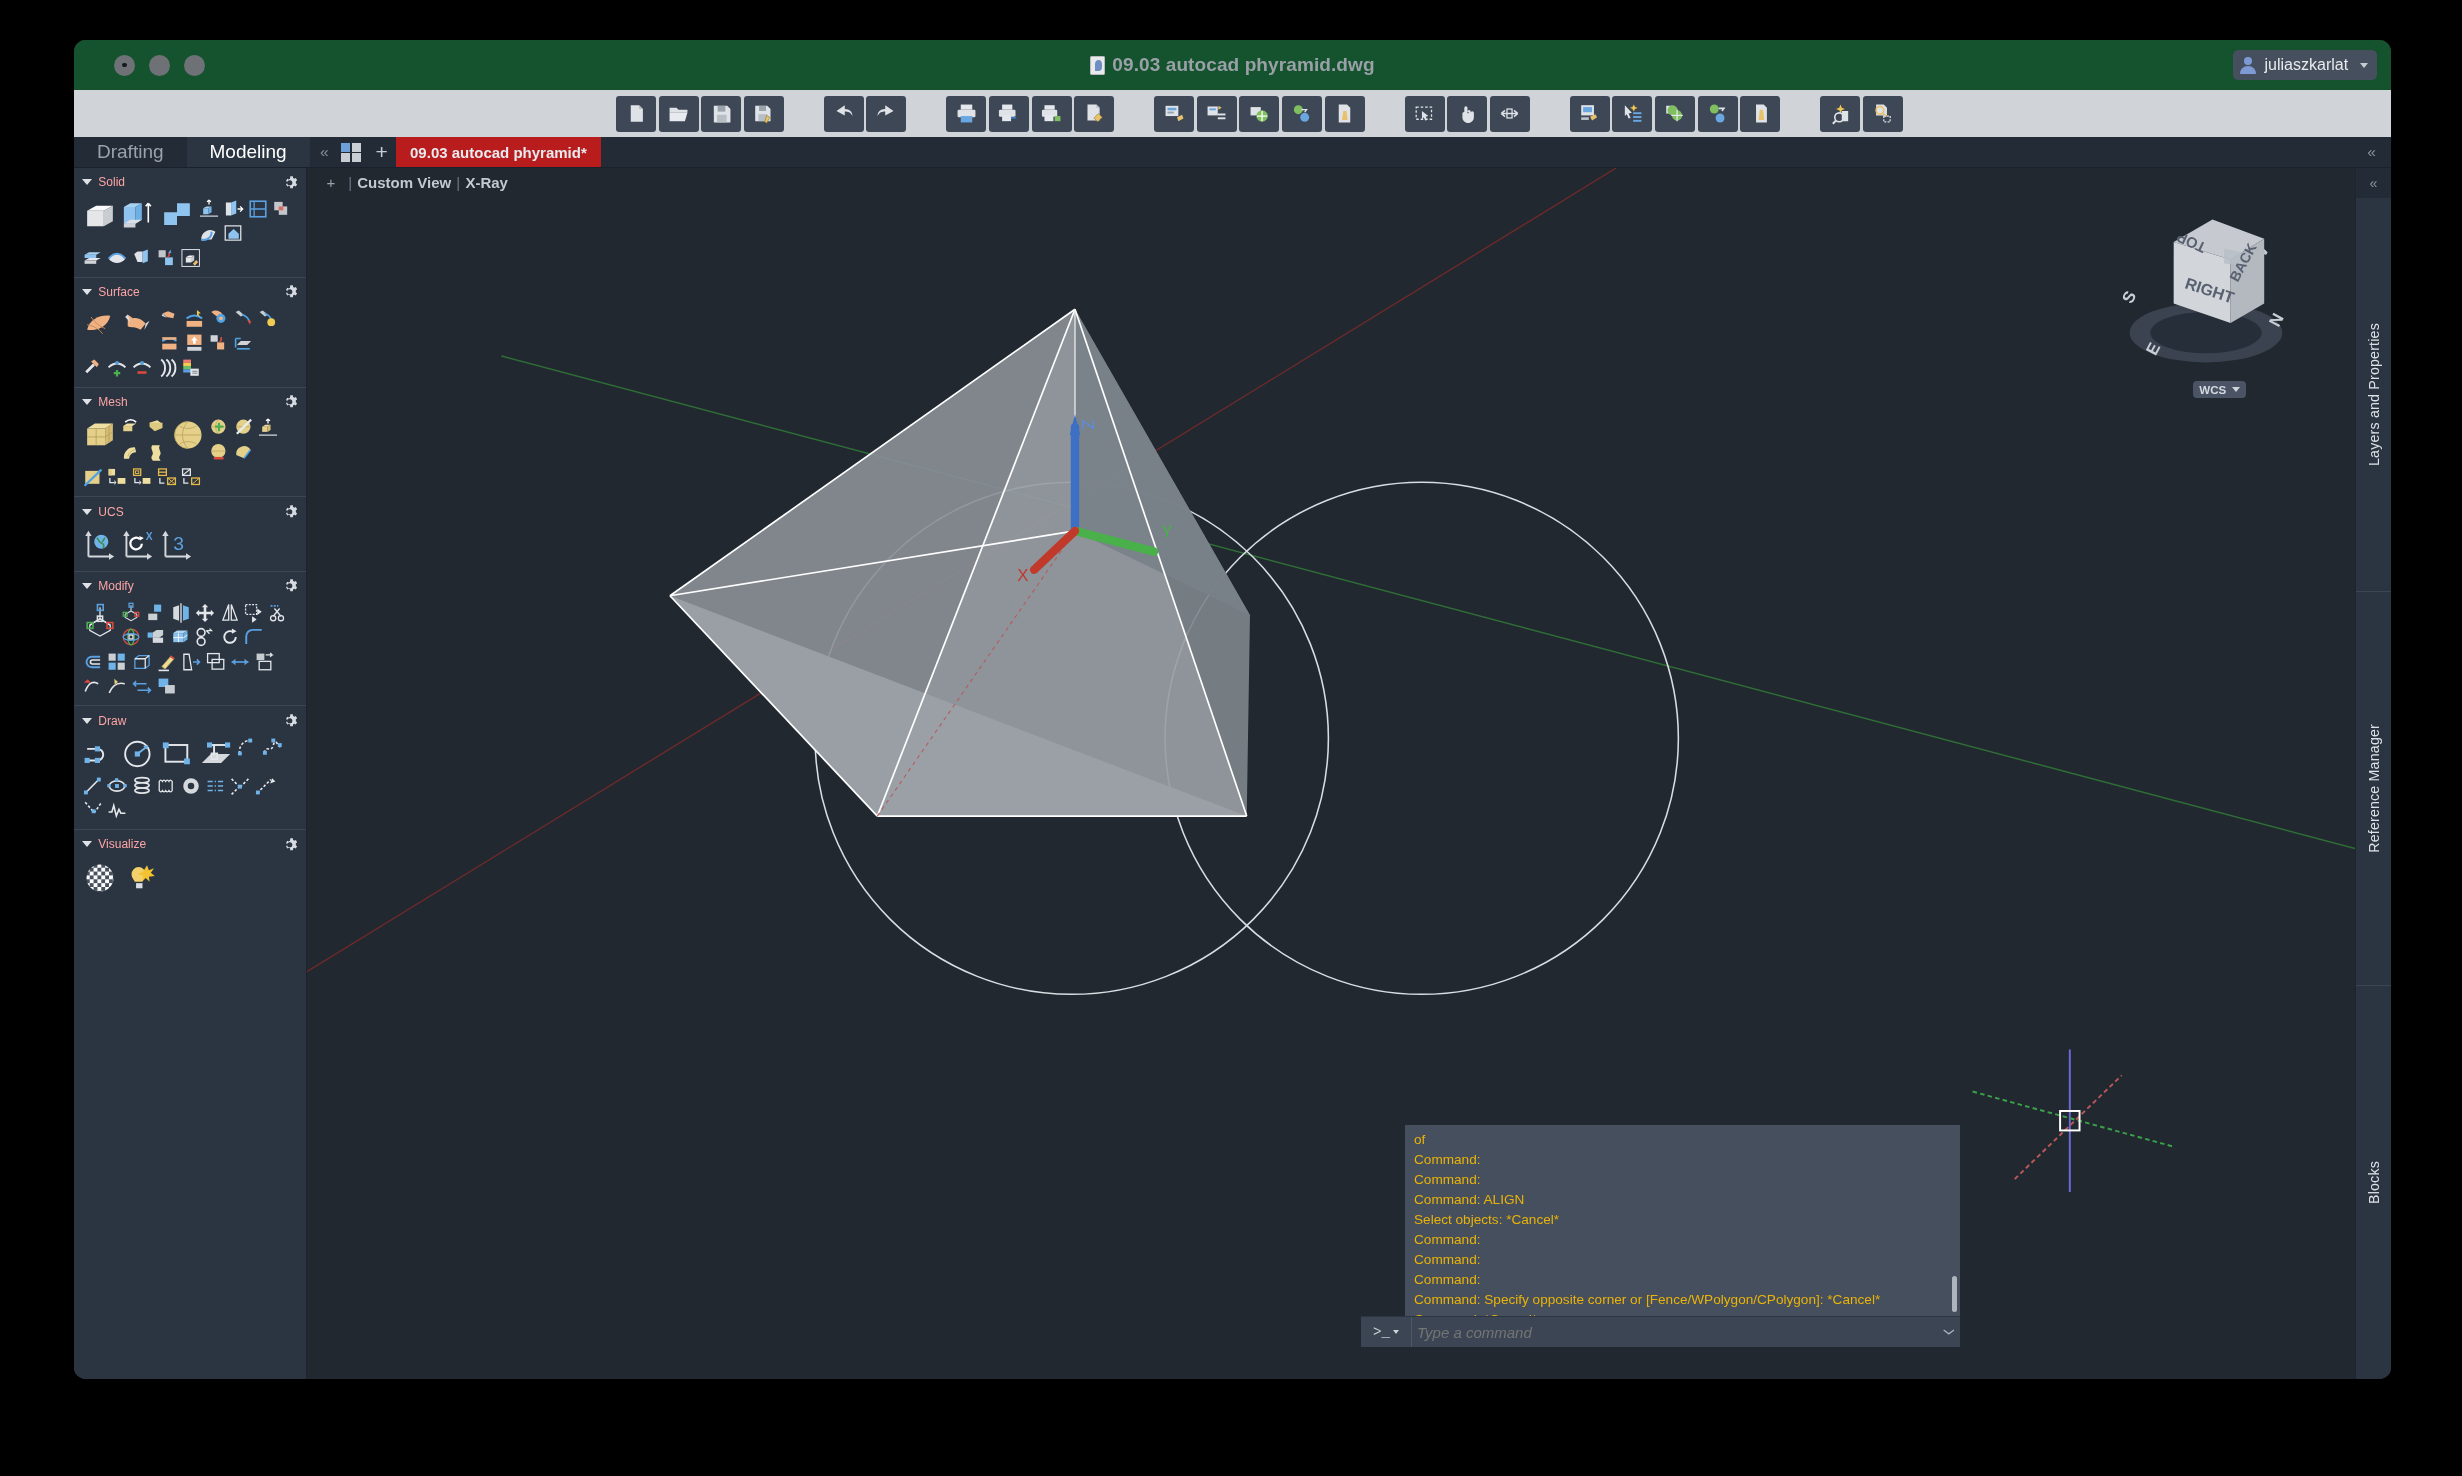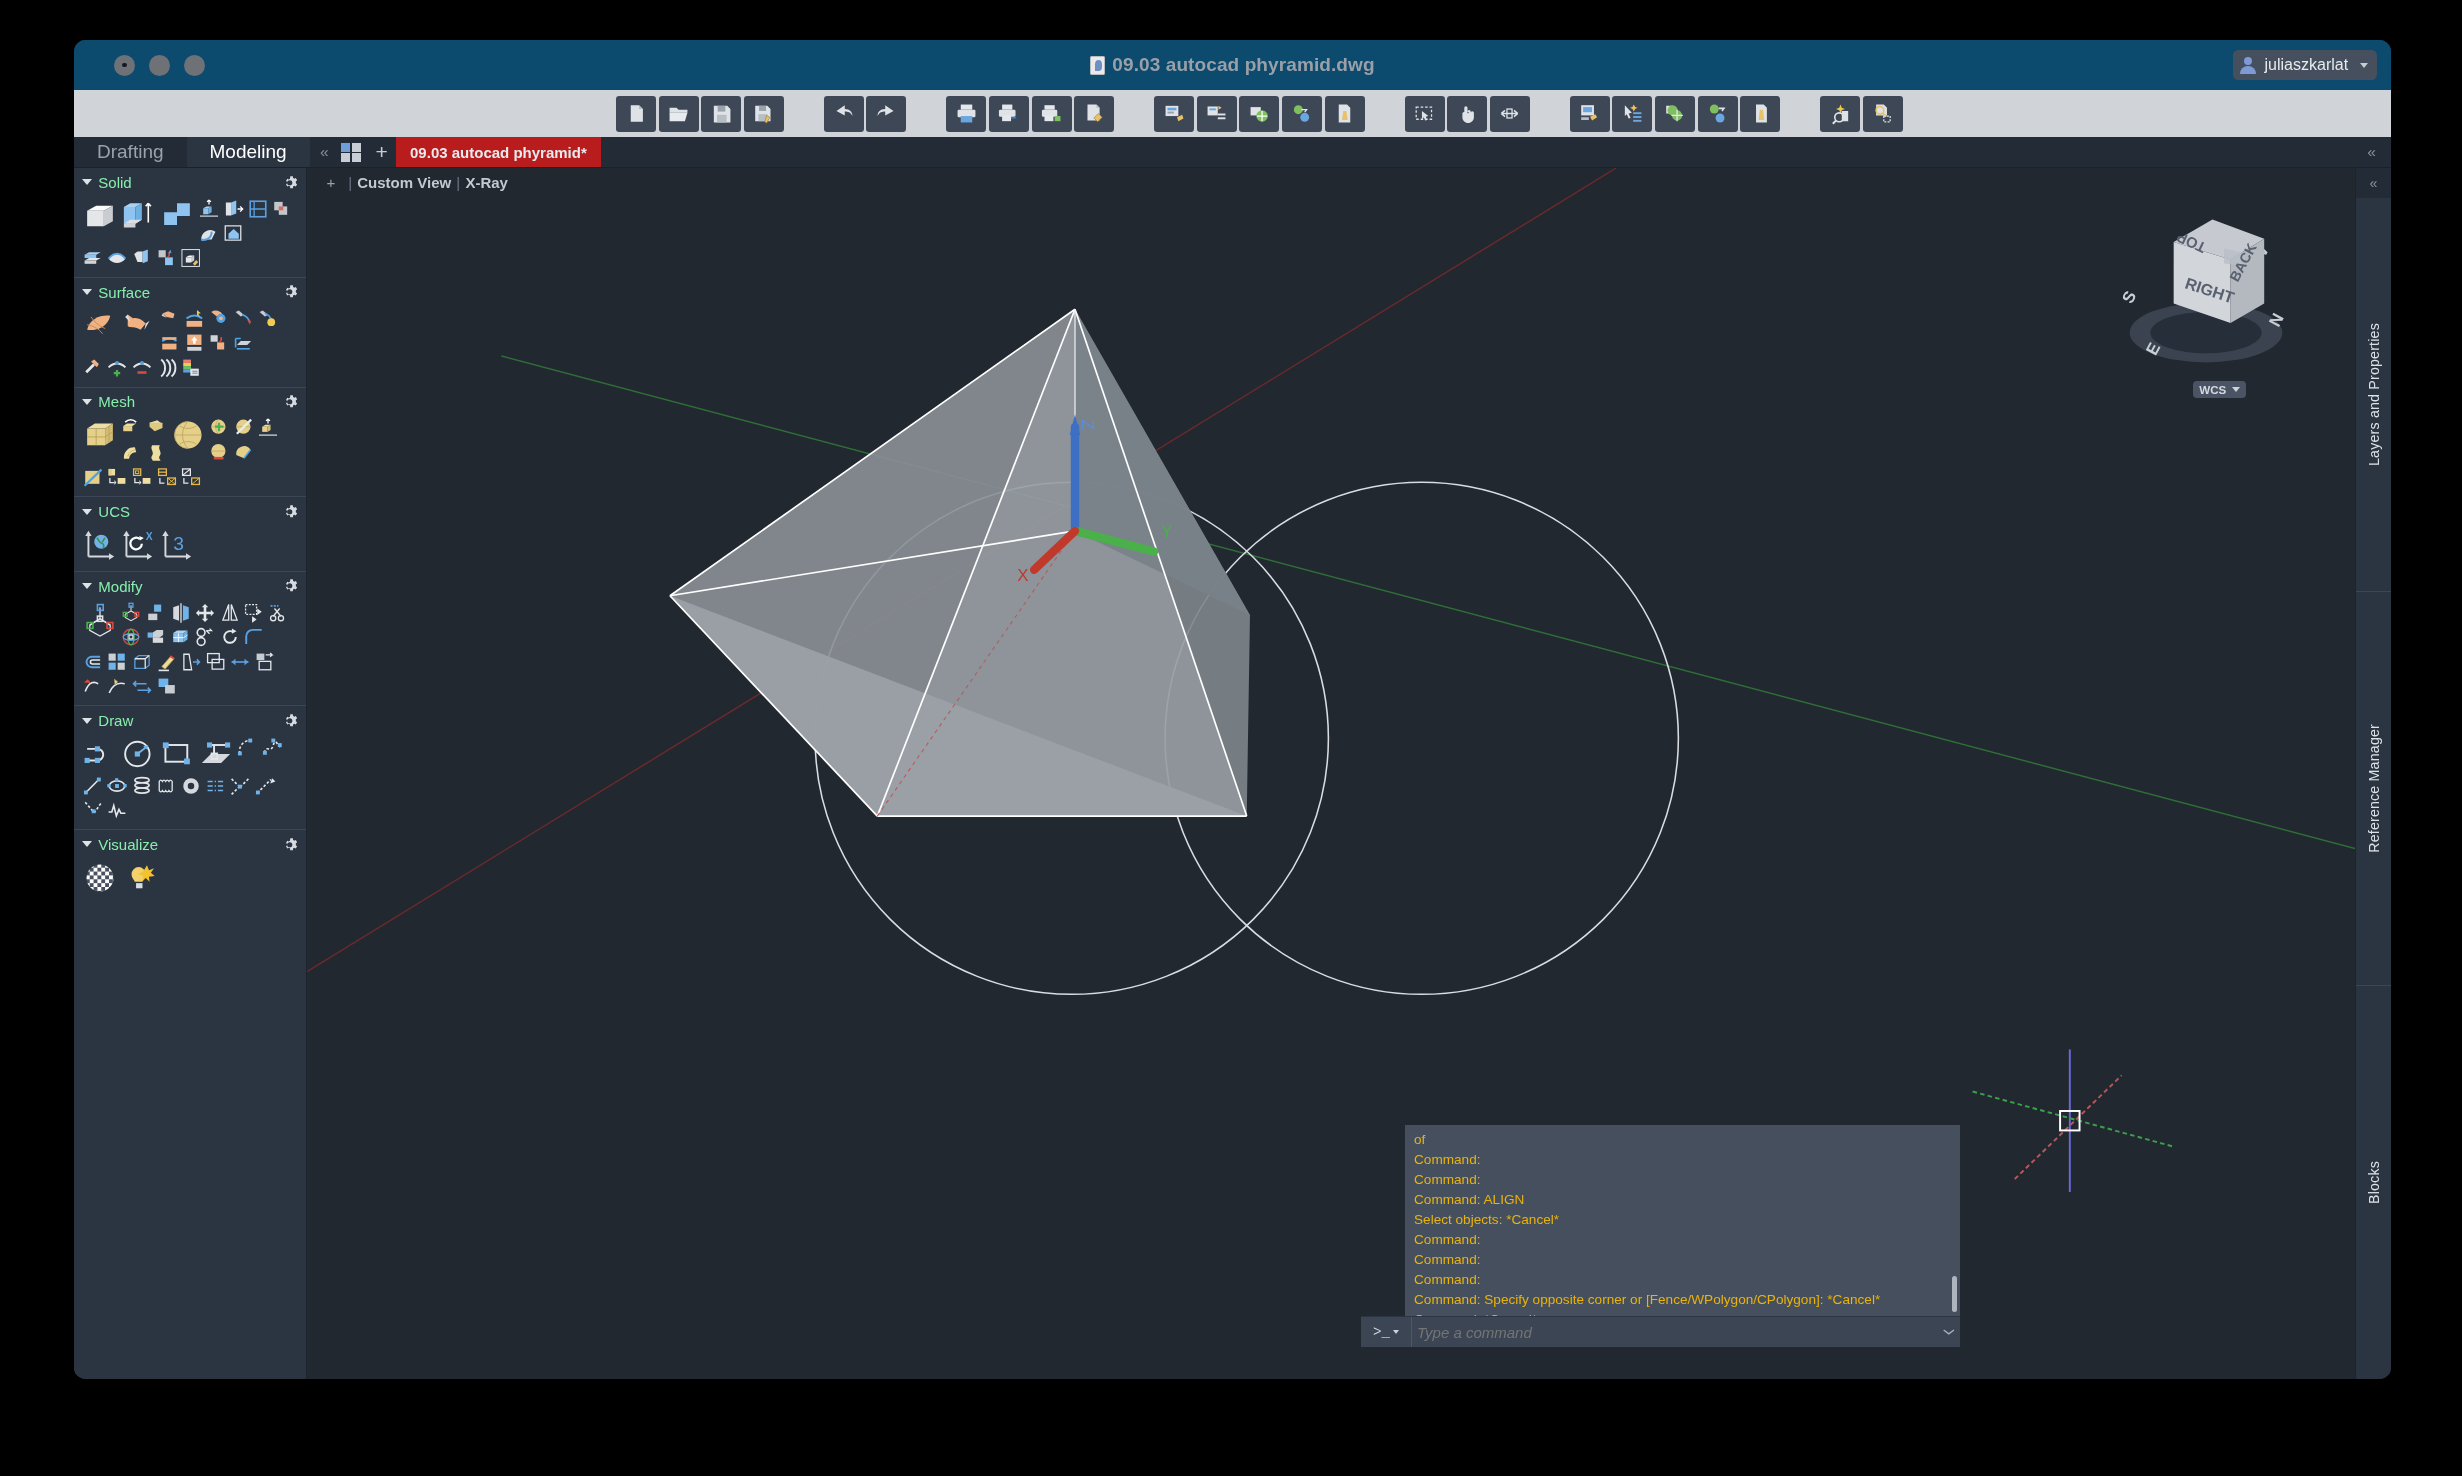--- a/index.html
+++ b/index.html
@@ -16,21 +16,21 @@
     background: #2b3441;
     border-radius: 11.6px;
     overflow: hidden;
     box-shadow: 0 6.5px 39px rgba(0,0,0,.8);
   }
 
   
   #titlebar {
     position: relative;
     height: 50px;
-    background: #0c4a6e;
+    background: #14532d;
     display: flex; align-items: center;
   }
   .traffic { display: flex; gap: 14.2px; margin-left: 40px; }
   .light { width: 21px; height: 21px; border-radius: 50%; background: #6e7276; }
   .light .dot { width: 4.5px; height: 4.5px; border-radius: 50%; background: #15181c;
     margin: 8px auto; }
   #win-title {
     position: absolute; left: 0; right: 0; text-align: center;
     font-size: 19px; font-weight: bold; color: #9aa0a8;
     letter-spacing: 0.1px; pointer-events: none;
@@ -116,21 +116,21 @@
     overflow:hidden; flex:0 0 233px;
   }
   .pgroup { border-bottom: 0.6px solid #3c4654; padding-bottom: 6.5px; }
   .pgroup:last-child { border-bottom:none; }
   .phead {
     display:flex; align-items:center; height:28.5px; padding:0 9px 0 7.8px;
     position:relative;
   }
   .ptri { width:0;height:0; border-left:5.8px solid transparent; border-right:5.8px solid transparent;
     border-top:6.5px solid #dfe3e8; margin-right:6.5px; cursor:pointer;}
-  .ptitle { font-size:15px; color:#86efac; }
+  .ptitle { font-size:12px; color:#fca5a5; }
   .pgear { margin-left:auto; width:15.5px; height:15.5px; cursor:pointer; }
   .prow { display:flex; flex-wrap:wrap; padding:0 6.5px; align-items:flex-start; }
   .tile { margin:1.3px; cursor:pointer; display:flex; align-items:center; justify-content:center; }
   .tile.big { width:36px; height:36px; }
   .tile.sm  { width:22px; height:22px; }
   .tile svg, .tile div.ic { width:100%; height:100%; }
   .stack { display:flex; flex-direction:column; }
 
   
   #viewport { flex:1; position:relative; background:#212830; overflow:hidden; }

